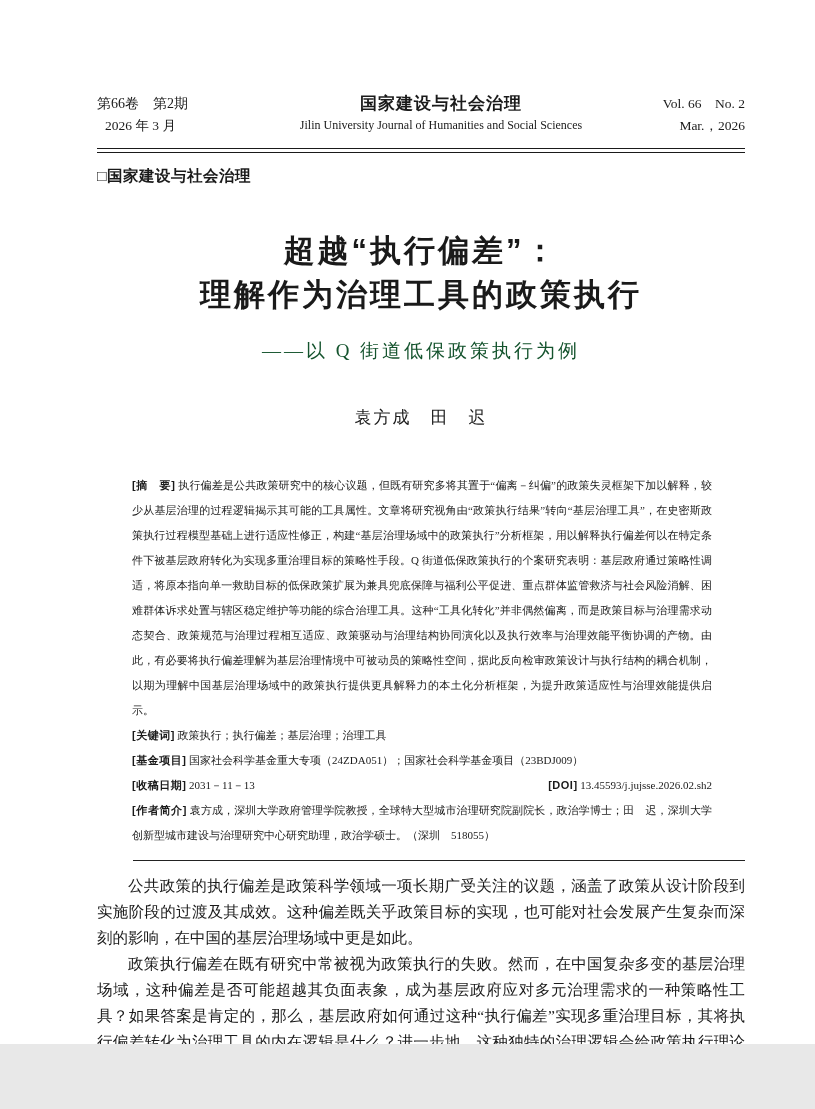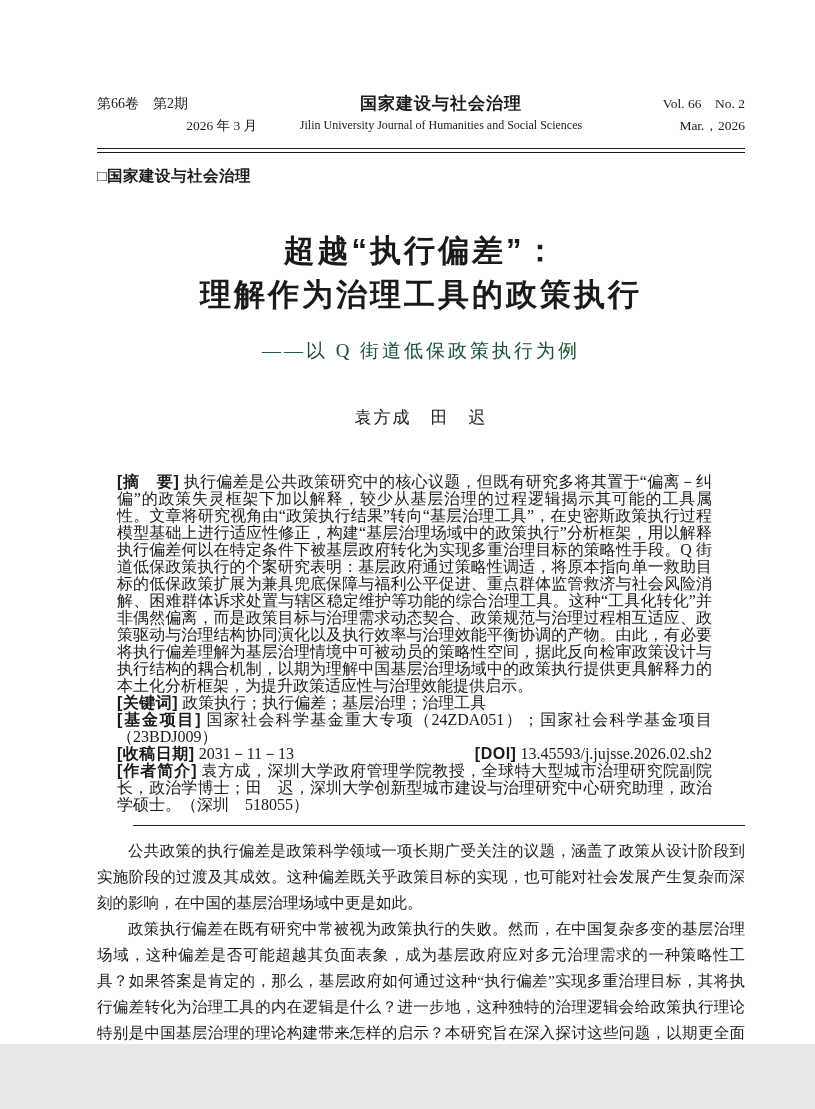--- a/index.html
+++ b/index.html
@@ -17,21 +17,21 @@
   }
 
   
   .jheader {
     display: flex;
     justify-content: space-between;
     align-items: flex-start;
   }
   .hdr-col { line-height: 22px; }
   .hdr-left  { width: 160px; text-align: left; font-size: 14px; }
-  .hdr-left .l2 { padding-left: 8px; font-size: 13.5px; text-align: right; }
+  .hdr-left .l2 { padding-left: 8px; font-size: 13.5px; }
   .hdr-center { flex: 1; text-align: center; }
   .hdr-right { width: 120px; text-align: right; font-size: 13.5px; }
   .jtitle-cn { font-size: 17px; font-weight: 700; letter-spacing: 1px; line-height: 22px; }
   .jtitle-en { font-size: 12px; line-height: 20px; white-space: nowrap; }
 
   .double-rule {
     margin-top: 11px;
     height: 3px;
     border-top: 1.6px solid #1a1a1a;
     border-bottom: 1.6px solid #1a1a1a;
@@ -64,23 +64,23 @@
   }
   .authors {
     margin-top: 42px;
     text-align: center;
     font-size: 17px;
     letter-spacing: 2px;
   }
 
   
   .meta {
-    margin: 44px 33px 0 20px; 
-    font-size: 16px;
-    line-height: 17px;
+    margin: 44px 33px 0 35px; 
+    font-size: 11px;
+    line-height: 25px;
     text-align: justify;
   }
   .meta p { margin: 0; }
   .meta .lbl {
     font-family: "Liberation Sans", sans-serif;
     font-weight: 700;
     letter-spacing: 0.5px;
   }
   .meta-row {
     display: flex;

